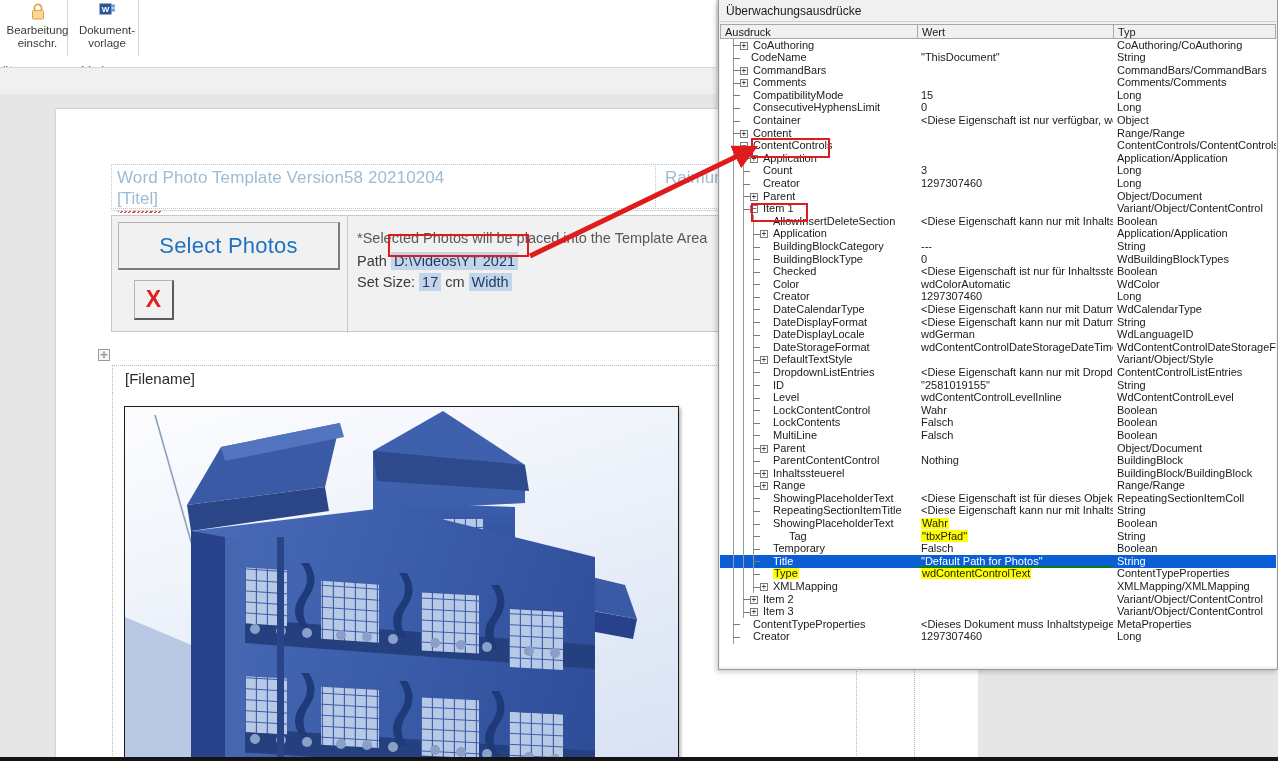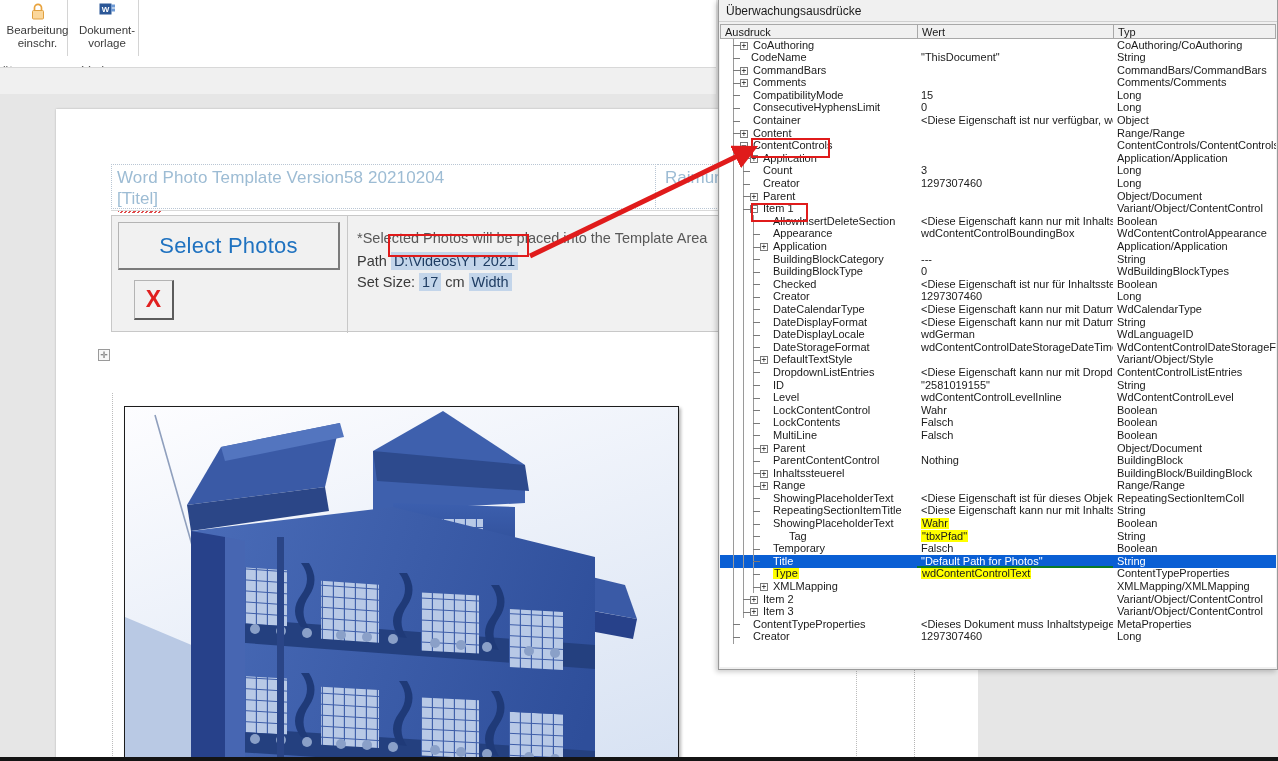--- a/index.html
+++ b/index.html
@@ -292,20 +292,23 @@
 
         <div id="size-row">
           <span>Set Size:</span>
           <span class="hl">17</span>
           <span>cm</span>
           <span class="hl">Width</span>
         </div>
       </div>
 
       <div id="table-move-handle">✛</div>
+      <div id="filename-cc">
+        <div id="filename-text">[Filename]</div>
+      </div>
       <div id="photo-cc-border"></div>
 
       <div id="photo-frame">
         <svg width="555" height="600" viewBox="0 0 555 600" preserveAspectRatio="xMidYMid slice">
           <defs>
             <linearGradient id="sky" x1="0" y1="0" x2="0.3" y2="1">
               <stop offset="0" stop-color="#fdfdff"></stop>
               <stop offset="1" stop-color="#cfdcf0"></stop>
             </linearGradient>
             <linearGradient id="facade" x1="0" y1="0" x2="1" y2="0.4">
@@ -662,35 +665,20 @@
         <div class="wcol-typ">
           <span class="wtext">Boolean</span>
         </div>
       </div>
       <div class="wrow">
         <div class="wcol-exp">
           <div class="tvline" style="left: 13px;"></div>
           <div class="tvline" style="left: 23px;"></div>
           <div class="tvline" style="left: 33px;"></div>
           <div class="tstem" style="left: 33px;"></div>
-          <span class="wtext" style="left: 53px;">Appearance</span>
-        </div>
-        <div class="wcol-val">
-          <span class="wtext">wdContentControlBoundingBox</span>
-        </div>
-        <div class="wcol-typ">
-          <span class="wtext">WdContentControlAppearance</span>
-        </div>
-      </div>
-      <div class="wrow">
-        <div class="wcol-exp">
-          <div class="tvline" style="left: 13px;"></div>
-          <div class="tvline" style="left: 23px;"></div>
-          <div class="tvline" style="left: 33px;"></div>
-          <div class="tstem" style="left: 33px;"></div>
           <div class="tbox" style="left: 40px;">+</div>
           <span class="wtext" style="left: 53px;">Application</span>
         </div>
         <div class="wcol-val"></div>
         <div class="wcol-typ">
           <span class="wtext">Application/Application</span>
         </div>
       </div>
       <div class="wrow">
         <div class="wcol-exp">
@@ -728,20 +716,35 @@
           <div class="tvline" style="left: 23px;"></div>
           <div class="tvline" style="left: 33px;"></div>
           <div class="tstem" style="left: 33px;"></div>
           <span class="wtext" style="left: 53px;">Checked</span>
         </div>
         <div class="wcol-val">
           <span class="wtext">&lt;Diese Eigenschaft ist nur für Inhaltssteuerelem</span>
         </div>
         <div class="wcol-typ">
           <span class="wtext">Boolean</span>
+        </div>
+      </div>
+      <div class="wrow">
+        <div class="wcol-exp">
+          <div class="tvline" style="left: 13px;"></div>
+          <div class="tvline" style="left: 23px;"></div>
+          <div class="tvline" style="left: 33px;"></div>
+          <div class="tstem" style="left: 33px;"></div>
+          <span class="wtext" style="left: 53px;">Color</span>
+        </div>
+        <div class="wcol-val">
+          <span class="wtext">wdColorAutomatic</span>
+        </div>
+        <div class="wcol-typ">
+          <span class="wtext">WdColor</span>
         </div>
       </div>
       <div class="wrow">
         <div class="wcol-exp">
           <div class="tvline" style="left: 13px;"></div>
           <div class="tvline" style="left: 23px;"></div>
           <div class="tvline" style="left: 33px;"></div>
           <div class="tstem" style="left: 33px;"></div>
           <span class="wtext" style="left: 53px;">Creator</span>
         </div>

